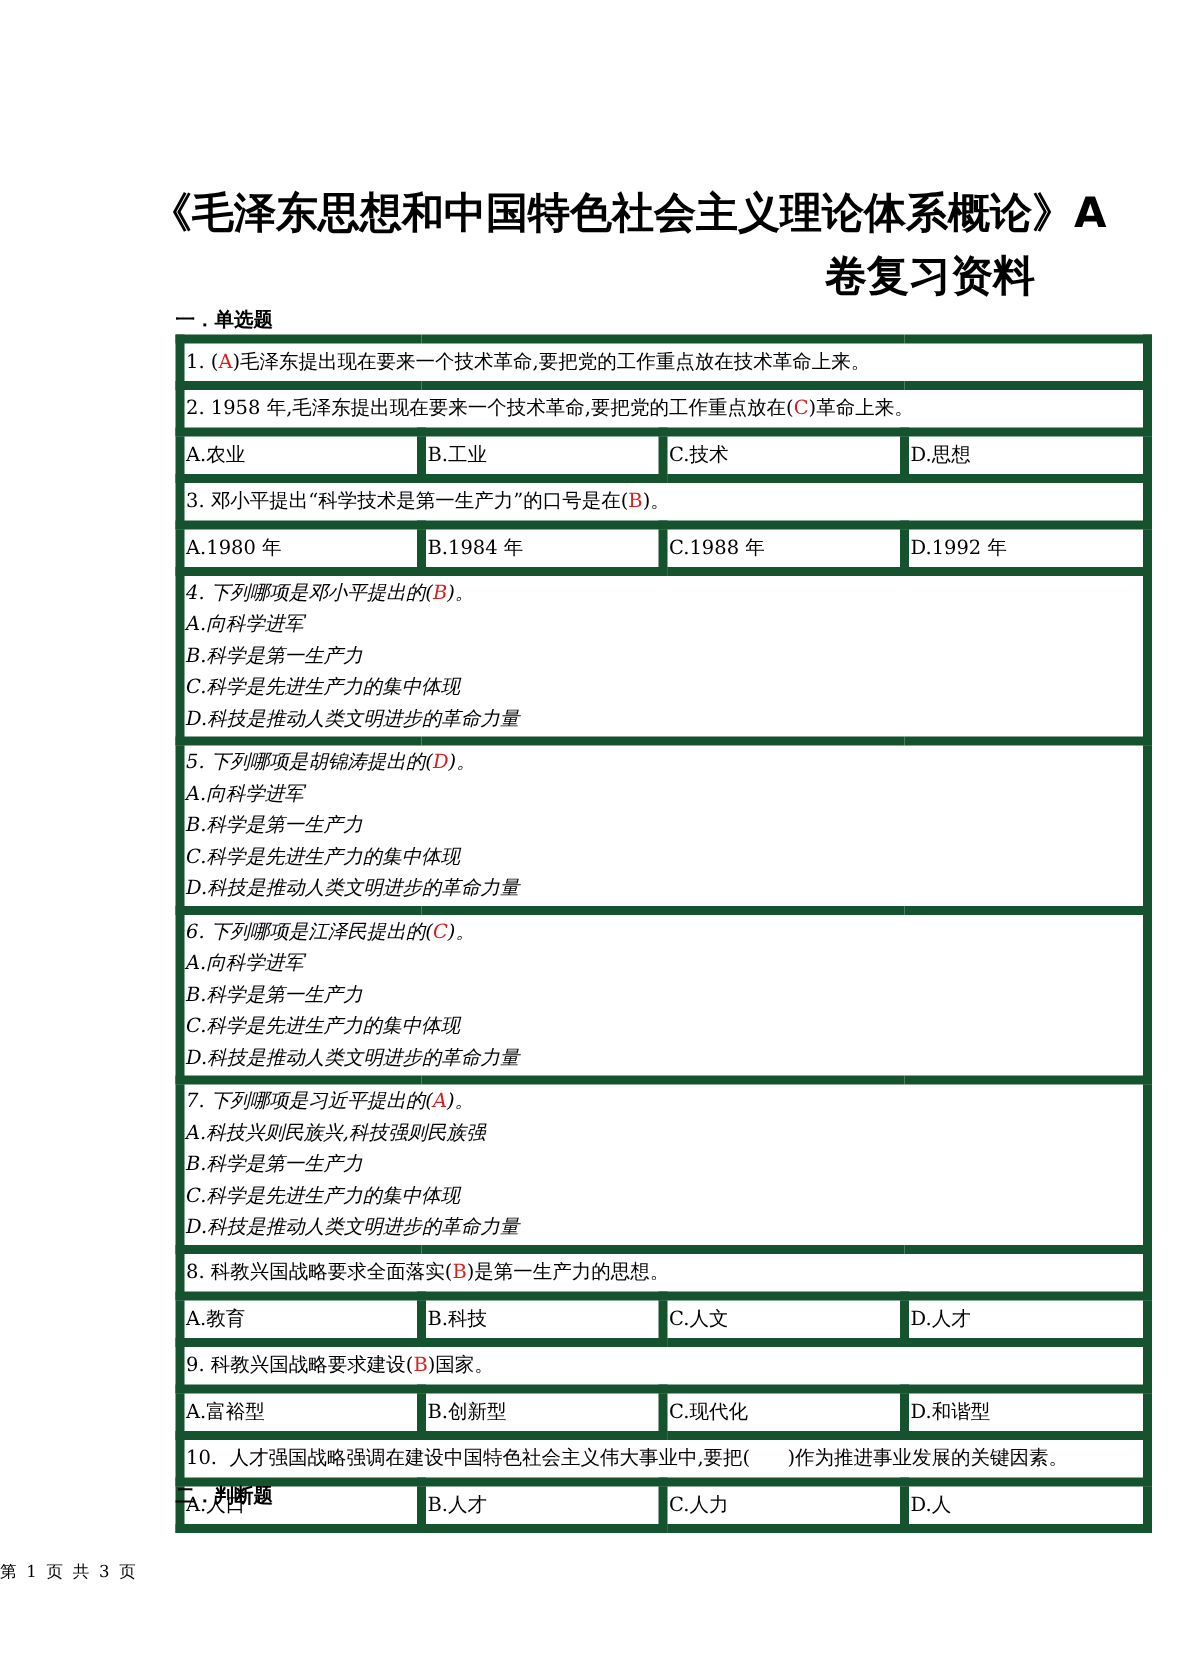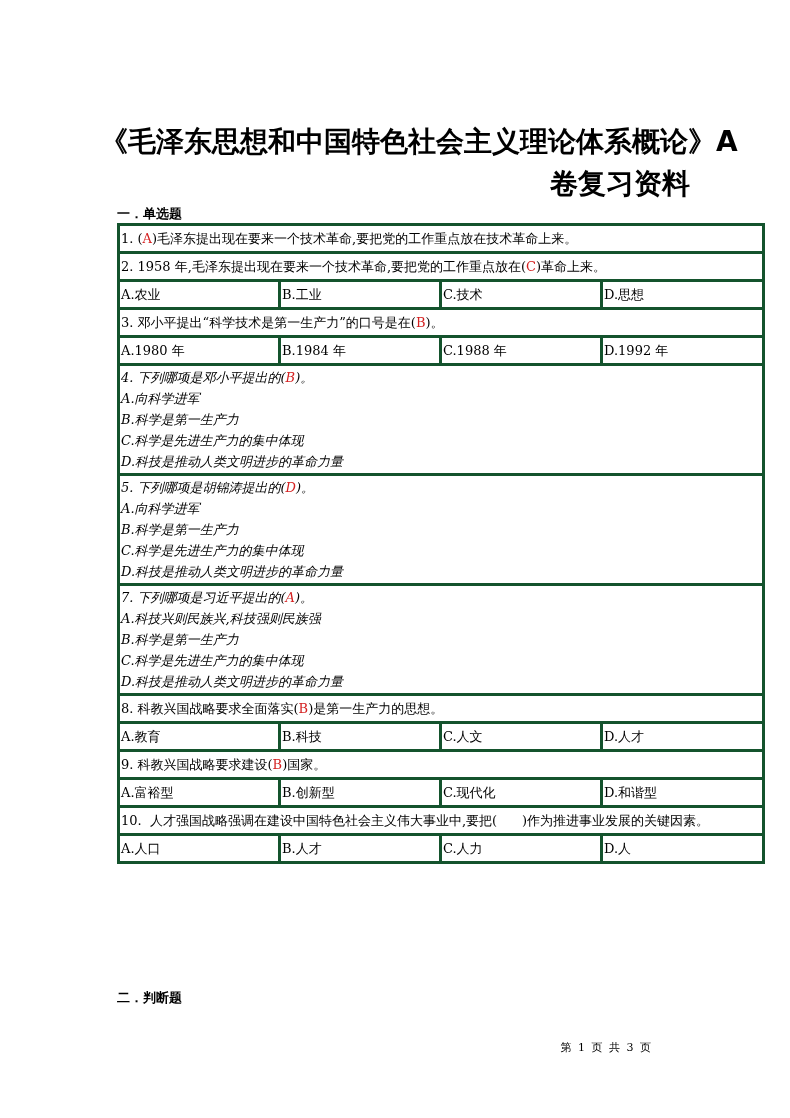--- a/index.html
+++ b/index.html
@@ -43,21 +43,21 @@
     table.qtable {
       position: absolute;
       left: 117px;
       top: 223px;
       width: 645px;
       border-collapse: collapse;
       table-layout: fixed;
       font-size: 13px;
     }
     table.qtable td {
-      border: 3px solid #14532d;
+      border: 6px solid #14532d;
       padding: 0 1px;
       height: 25px;
       line-height: 21px;
       vertical-align: middle;
       white-space: nowrap;
       overflow: hidden;
       font-family: "DejaVu Serif", "Liberation Serif", serif;
       margin-top: 10px;
     }
     table.qtable td.multi {
@@ -68,21 +68,21 @@
     }
     .ans {
       color: #d42020;
     }
     .line { display: block; font-style: italic; }
     .footer {
       position: absolute;
       top: 1040px;
       left: 0;
       width: 651px;
-      text-align: right;
+      text-align: left;
       font-size: 11px;
       word-spacing: 3px;
       font-family: "DejaVu Serif", "Liberation Serif", serif;
     }
   </style>
 </head>
 <body>
 
 <div class="title line1">《毛泽东思想和中国特色社会主义理论体系概论》A</div>
 <div class="title line2">卷复习资料</div>
@@ -135,20 +135,29 @@
     <tr>
       <td colspan="4" class="multi">
         <span class="line"><span>5.  下列哪项是胡锦涛提出的(</span><span class="ans">D</span><span>)。</span></span>
         <span class="line">A.向科学进军</span>
         <span class="line">B.科学是第一生产力</span>
         <span class="line">C.科学是先进生产力的集中体现</span>
         <span class="line">D.科技是推动人类文明进步的革命力量</span>
       </td>
     </tr>
 
+    <tr>
+      <td colspan="4" class="multi">
+        <span class="line"><span>6.  下列哪项是江泽民提出的(</span><span class="ans">C</span><span>)。</span></span>
+        <span class="line">A.向科学进军</span>
+        <span class="line">B.科学是第一生产力</span>
+        <span class="line">C.科学是先进生产力的集中体现</span>
+        <span class="line">D.科技是推动人类文明进步的革命力量</span>
+      </td>
+    </tr>
 
     <tr>
       <td colspan="4" class="multi">
         <span class="line"><span>7.  下列哪项是习近平提出的(</span><span class="ans">A</span><span>)。</span></span>
         <span class="line">A.科技兴则民族兴,科技强则民族强</span>
         <span class="line">B.科学是第一生产力</span>
         <span class="line">C.科学是先进生产力的集中体现</span>
         <span class="line">D.科技是推动人类文明进步的革命力量</span>
       </td>
     </tr>

